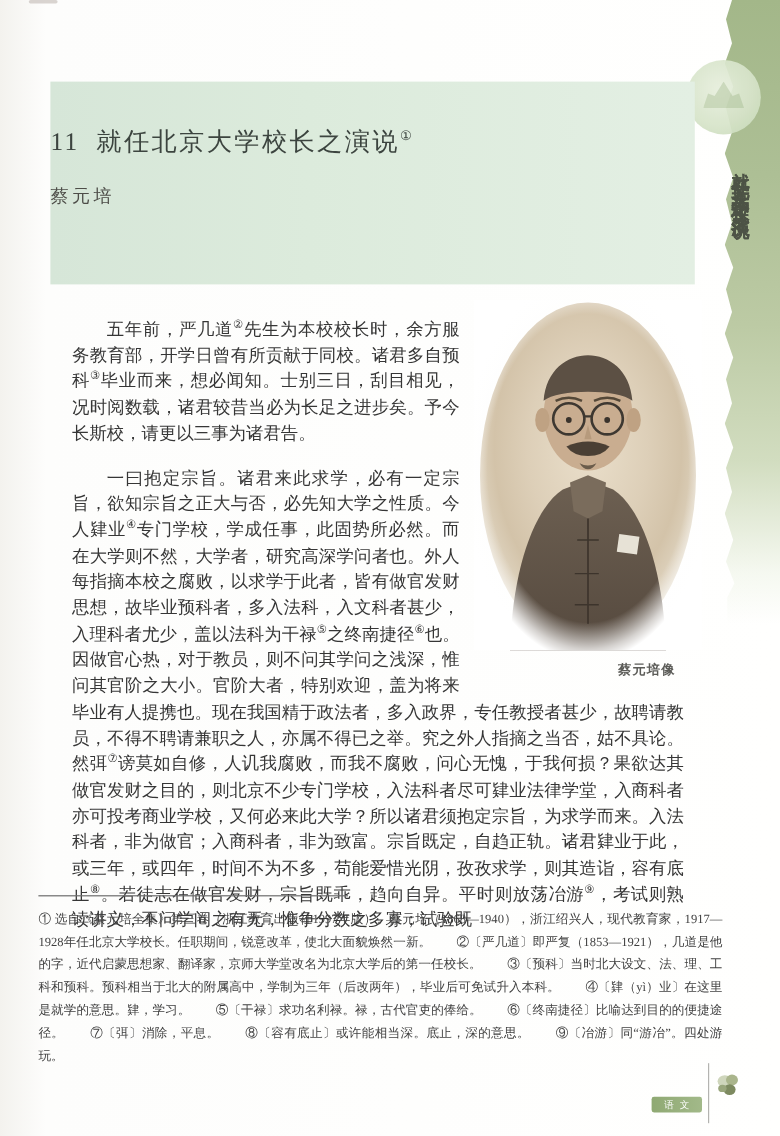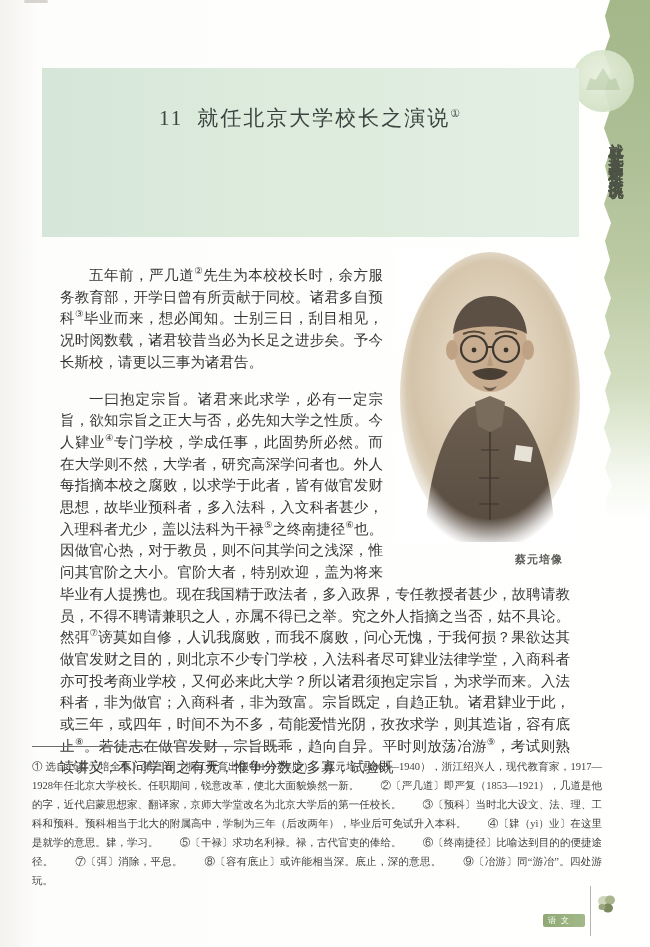--- a/index.html
+++ b/index.html
@@ -34,21 +34,20 @@
     position:absolute; left:606px; top:132px;
     writing-mode:vertical-rl; text-orientation:upright;
     font-size:15px; letter-spacing:4px; font-weight:600;
     color:#4d5346; text-shadow:0 0 .5px #4d5346;
   }
 
   
   .header-box {
     position:absolute; left:42px; top:68px; width:537px; height:169px;
     background:linear-gradient(90deg,#d6e6d8 0%,#dcebdc 40%,#e3efe3 100%);
-    text-align:center;
   }
   .lesson-title {
     padding-top:36px; font-size:21px; letter-spacing:2px; color:#3c443f; font-weight:500;
   }
   .lesson-title .num { margin-right:14px; }
   .lesson-title sup { font-size:11px; vertical-align:super; }
   .author-line { margin-top:22px; font-size:15px; letter-spacing:3px; color:#4d4d48; }
 
   
   .body-text {
@@ -73,21 +72,21 @@
     position:absolute; left:32px; top:757px; width:570px;
     font-size:10.5px; line-height:19px; color:#3f3f3f;
     text-align:justify; text-justify:inter-ideograph;
   }
 
   
   .page-number { position:absolute; left:538px; top:948px; width:44px; text-align:left;
     font-size:16px; color:#3b3b3b; font-family:"Liberation Sans","DejaVu Sans",sans-serif; }
   .footer-band { position:absolute; left:543px; top:914px; width:42px; height:13px;
     background:linear-gradient(90deg,#8fa973,#a2b989); border-radius:2px;
-    color:#fff; font-size:8px; line-height:13px; text-align:left; letter-spacing:5px;
+    color:#fff; font-size:8px; line-height:13px; text-align:center; letter-spacing:5px;
     text-indent:5px; }
   .footer-line { position:absolute; left:590px; top:886px; width:1px; height:50px; background:#b3b3b0; }
   .footer-flower { position:absolute; left:594px; top:892px; }
 </style>
 </head>
 <body>
 
 <div class="page">
 
   <div class="smudge"></div>
@@ -95,20 +94,21 @@
   <div class="side-band"></div>
   <div class="side-emblem">
     <div class="inner"></div>
   </div>
   <div class="side-title">就任北京大学校长之演说</div>
 
   <div class="header-box">
     <div class="lesson-title">
       <span class="num">11</span><span>就任北京大学校长之演说</span><sup>①</sup>
     </div>
+    <div class="author-line">蔡元培</div>
   </div>
 
   <div class="body-text">
     <figure class="portrait">
       <svg width="190" height="292" viewBox="0 0 190 292">
         <defs>
           <radialGradient id="vg" cx="50%" cy="42%" r="62%">
             <stop offset="0%" stop-color="#ead field"></stop>
             <stop offset="0%" stop-color="#eadfcb"></stop>
             <stop offset="45%" stop-color="#ddcfb8"></stop>

